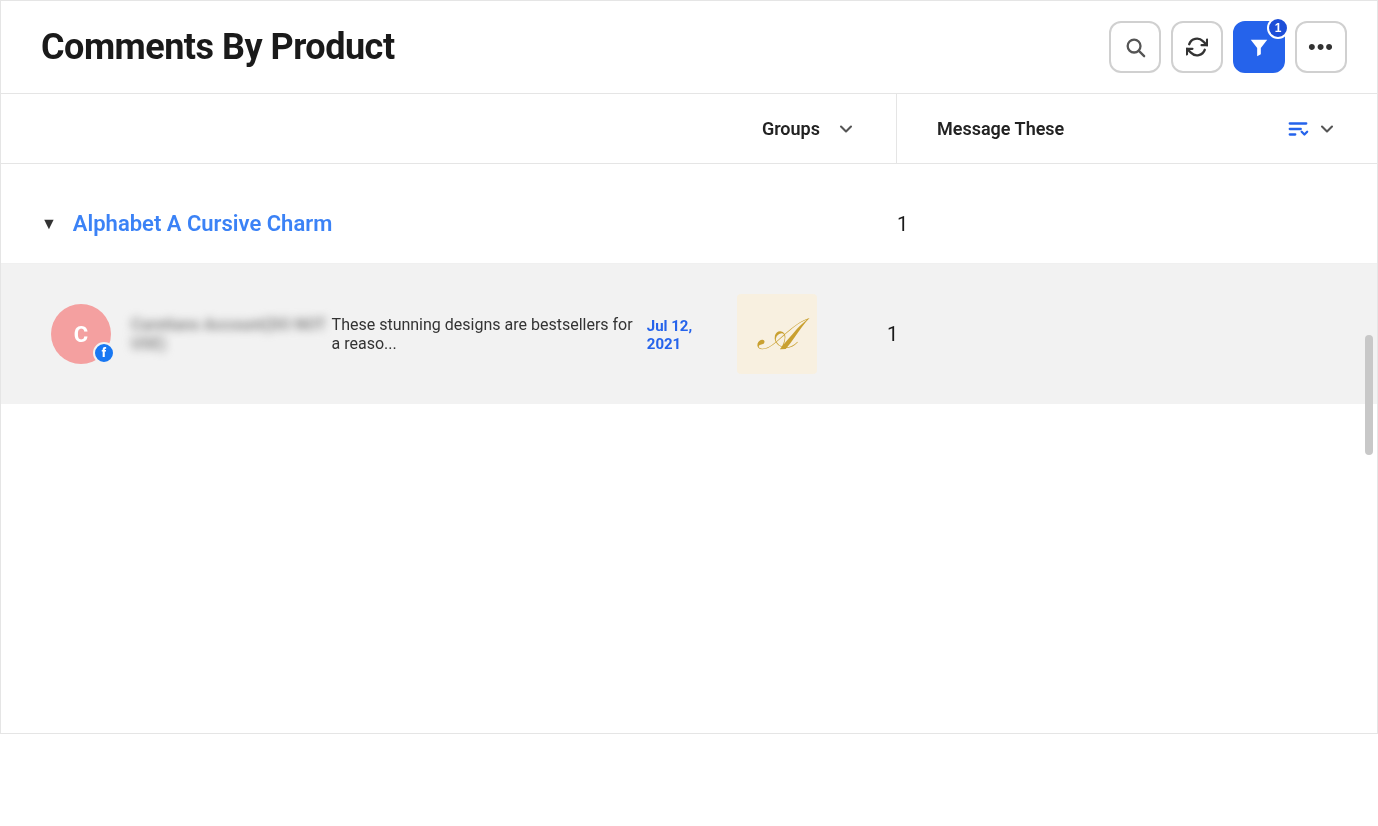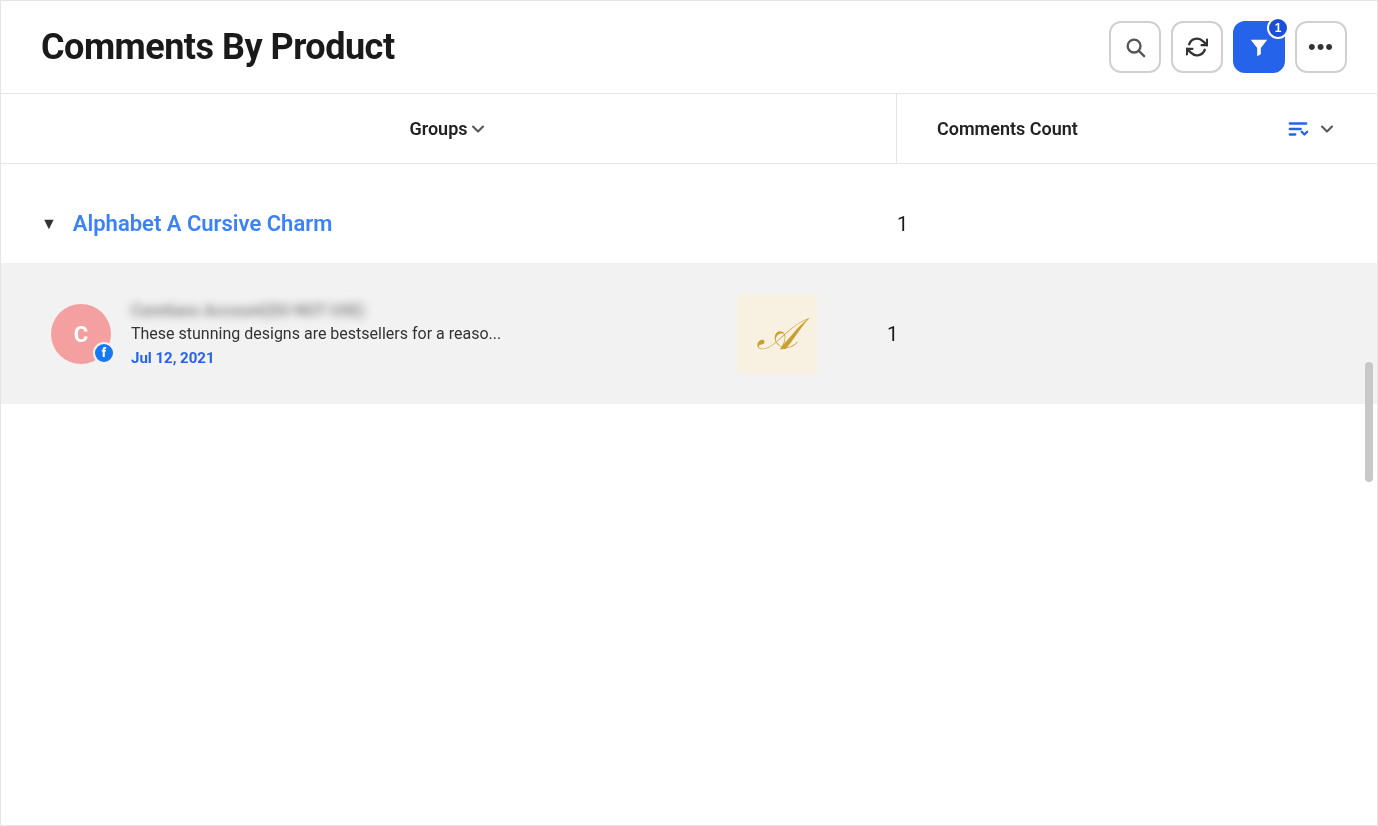--- a/index.html
+++ b/index.html
@@ -11,21 +11,21 @@
     body {
       font-family: -apple-system, BlinkMacSystemFont, 'Segoe UI', Roboto, sans-serif;
       background: #fff;
       width: 1378px;
       height: 826px;
       overflow: hidden;
     }
 
     .page-container {
       width: 1378px;
-      height: 826px;
+      height: 734px;
       background: #fff;
       border: 1px solid #e5e5e5;
       display: flex;
       flex-direction: column;
     }
 
     
     .header {
       display: flex;
       align-items: center;
@@ -97,23 +97,24 @@
       border-bottom: 1px solid #e5e5e5;
       background: #fff;
       min-height: 70px;
     }
 
     .col-groups {
       flex: 1;
       padding: 0 40px;
       display: flex;
       align-items: center;
-      justify-content: center;
+      justify-content: flex-end;
       border-right: 1px solid #e5e5e5;
       height: 100%;
+      gap: 16px;
     }
 
     .col-groups-label {
       font-size: 18px;
       font-weight: 600;
       color: #222;
     }
 
     .col-message-count {
       width: 480px;
@@ -223,21 +224,20 @@
       justify-content: center;
       color: #fff;
       font-size: 12px;
       font-weight: 900;
       border: 2px solid #f2f2f2;
     }
 
     .comment-content {
       flex: 1;
       display: flex;
-      flex-direction: column;
       gap: 4px;
     }
 
     .commenter-name {
       font-size: 16px;
       font-weight: 700;
       color: #888;
       filter: blur(4px);
       user-select: none;
     }
@@ -325,21 +325,21 @@
   </div>
 
   <div class="table-header">
     <div class="col-groups">
       <span class="col-groups-label">Groups</span>
       <svg width="20" height="20" viewBox="0 0 24 24" fill="none" stroke="#555" stroke-width="2.5" stroke-linecap="round" stroke-linejoin="round">
         <polyline points="6 9 12 15 18 9"></polyline>
       </svg>
     </div>
     <div class="col-message-count">
-      <span class="col-message-label">Comments Count</span>
+      <span class="col-message-label">Message These</span>
       <div class="col-sort-icons">
         <svg width="22" height="22" viewBox="0 0 24 24" fill="none" stroke="#2563eb" stroke-width="2.5" stroke-linecap="round" stroke-linejoin="round">
           <line x1="3" y1="6" x2="21" y2="6"></line>
           <line x1="3" y1="12" x2="15" y2="12"></line>
           <line x1="3" y1="18" x2="9" y2="18"></line>
           <polyline points="16 15 19 18 22 15"></polyline>
         </svg>
         <svg width="20" height="20" viewBox="0 0 24 24" fill="none" stroke="#555" stroke-width="2.5" stroke-linecap="round" stroke-linejoin="round">
           <polyline points="6 9 12 15 18 9"></polyline>
         </svg>

